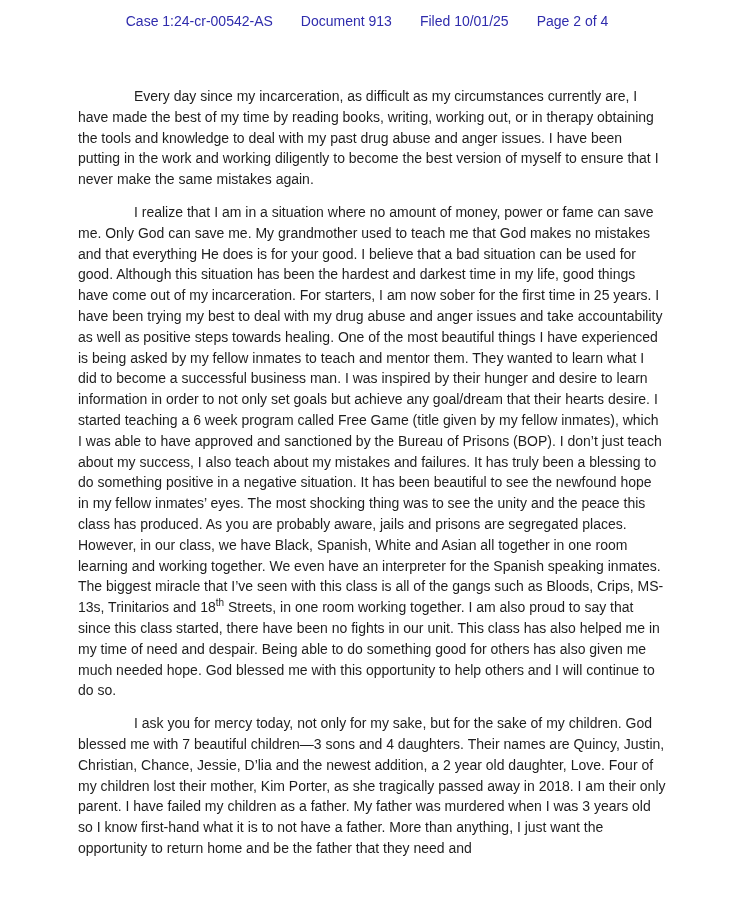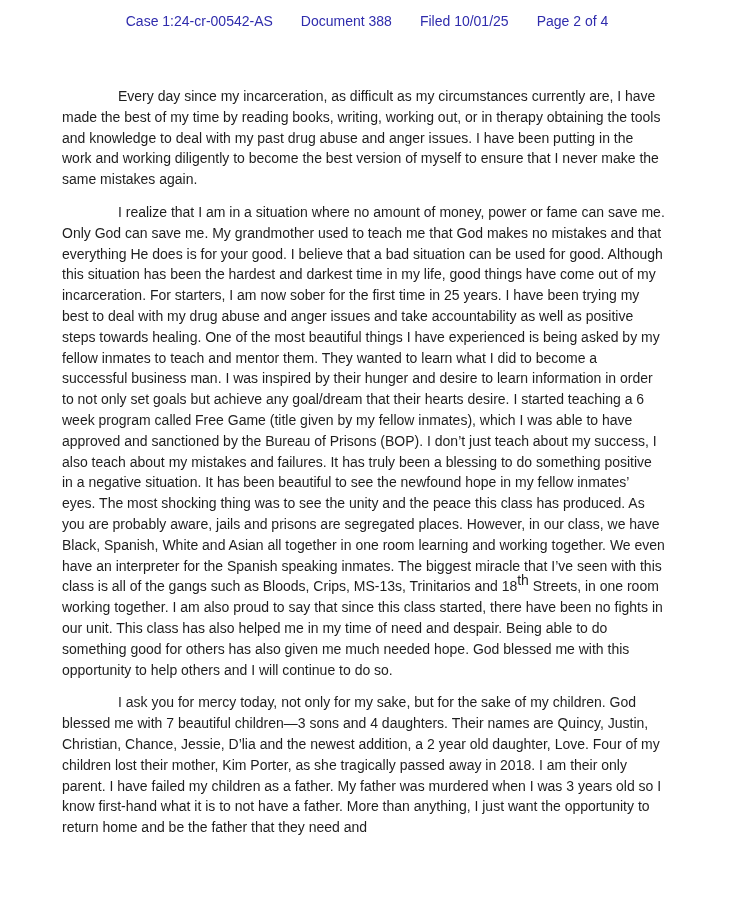--- a/index.html
+++ b/index.html
@@ -35,37 +35,37 @@
     position: absolute;
     top: 86px;
     left: 62px;
     width: 604px;
     font-size: 14px;
     line-height: 20.8px;
     color: #1e1e1e;
     text-align: left;
   }
   .letter-body p {
-    margin: 0 0 12px 0;
+    margin: 0 0 12px 16px;
     text-indent: 56px;
   }
   .letter-body sup {
-    font-size: 14px;
+    font-size: 10px;
     line-height: 0;
     vertical-align: super;
   }
 </style>
 </head>
 <body>
 
 <div class="page">
 
   <div class="header-stamp">
     <span>Case 1:24-cr-00542-AS</span>
-    <span>Document 388</span>
+    <span>Document 913</span>
     <span>Filed 10/01/25</span>
     <span>Page 2 of 4</span>
   </div>
 
   <div class="letter-body">
     <p>
       <span>Every day since my incarceration, as difficult as my circumstances currently are, I have made the best of my time by reading books, writing, working out, or in therapy obtaining the tools and knowledge to deal with my past drug abuse and anger issues. I have been putting in the work and working diligently to become the best version of myself to ensure that I never make the same mistakes again.</span>
     </p>
     <p>
       <span>I realize that I am in a situation where no amount of money, power or fame can save me. Only God can save me. My grandmother used to teach me that God makes no mistakes and that everything He does is for your good. I believe that a bad situation can be used for good. Although this situation has been the hardest and darkest time in my life, good things have come out of my incarceration. For starters, I am now sober for the first time in 25 years. I have been trying my best to deal with my drug abuse and anger issues and take accountability as well as positive steps towards healing. One of the most beautiful things I have experienced is being asked by my fellow inmates to teach and mentor them. They wanted to learn what I did to become a successful business man. I was inspired by their hunger and desire to learn information in order to not only set goals but achieve any goal/dream that their hearts desire. I started teaching a 6 week program called Free Game (title given by my fellow inmates), which I was able to have approved and sanctioned by the Bureau of Prisons (BOP). I don’t just teach about my success, I also teach about my mistakes and failures. It has truly been a blessing to do something positive in a negative situation. It has been beautiful to see the newfound hope in my fellow inmates’ eyes. The most shocking thing was to see the unity and the peace this class has produced. As you are probably aware, jails and prisons are segregated places. However, in our class, we have Black, Spanish, White and Asian all together in one room learning and working together. We even have an interpreter for the Spanish speaking inmates. The biggest miracle that I’ve seen with this class is all of the gangs such as Bloods, Crips, MS-13s, Trinitarios and 18</span><sup>th</sup><span> Streets, in one room working together. I am also proud to say that since this class started, there have been no fights in our unit. This class has also helped me in my time of need and despair. Being able to do something good for others has also given me much needed hope. God blessed me with this opportunity to help others and I will continue to do so.</span>

